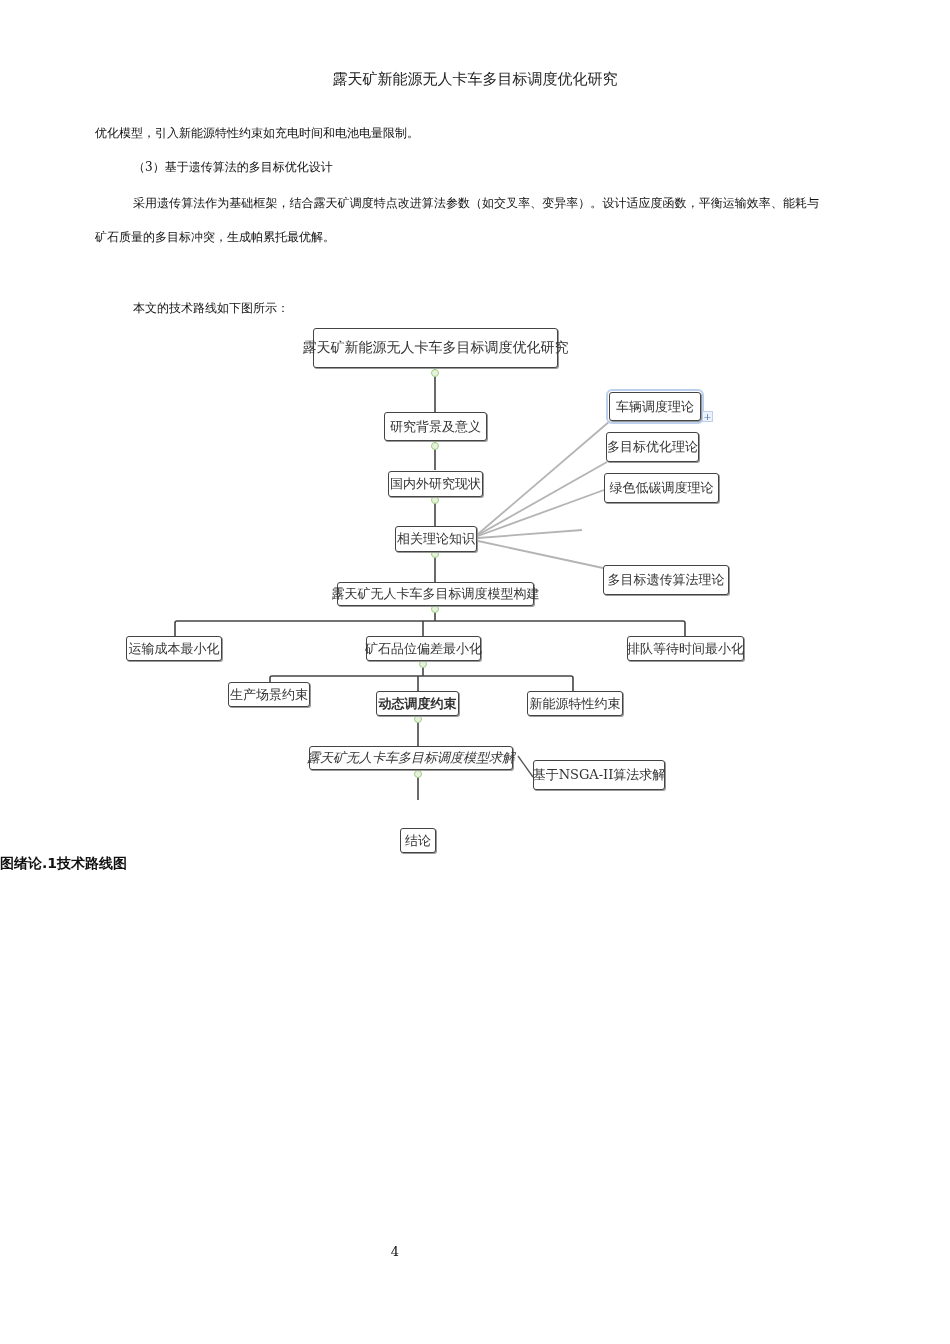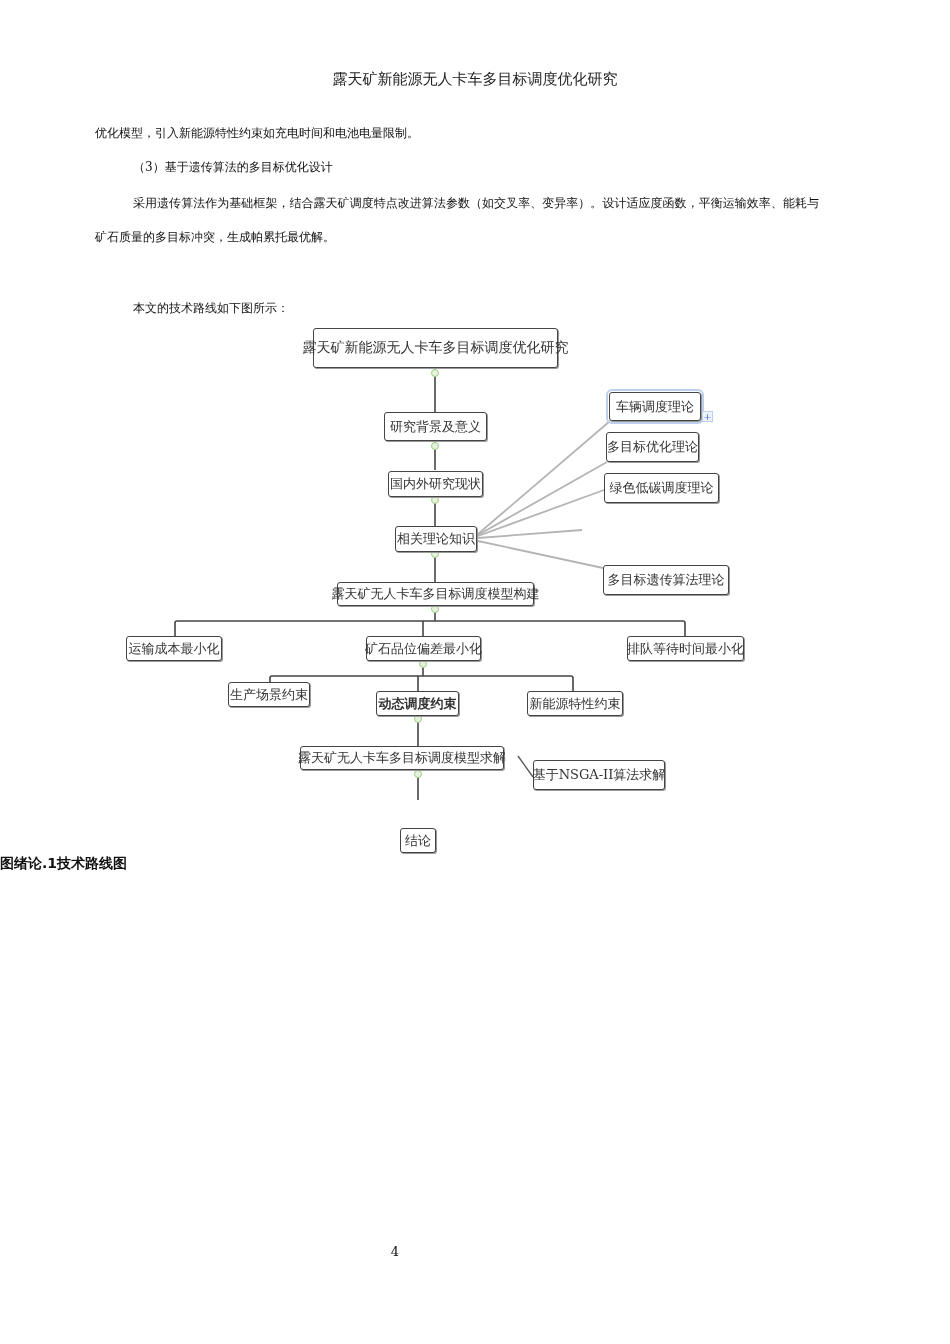--- a/index.html
+++ b/index.html
@@ -83,19 +83,19 @@
   <div class="node" style="left:337px; top:262px; width:197px; height:24px;">露天矿无人卡车多目标调度模型构建</div>
 
   <div class="node" style="left:126px; top:316px; width:96px; height:25px;">运输成本最小化</div>
   <div class="node" style="left:366px; top:316px; width:115px; height:25px;">矿石品位偏差最小化</div>
   <div class="node" style="left:627px; top:316px; width:117px; height:25px;">排队等待时间最小化</div>
 
   <div class="node" style="left:228px; top:362px; width:82px; height:25px;">生产场景约束</div>
   <div class="node" style="left:376px; top:371px; width:83px; height:25px;font-weight:bold;">动态调度约束</div>
   <div class="node" style="left:527px; top:371px; width:96px; height:25px;">新能源特性约束</div>
 
-  <div class="node" style="left:300px; top:426px; width:204px; height:24px;">露天矿无人卡车多目标调度模型求解</div>
+  <div class="node" style="left:309px; top:426px; width:204px; height:24px;font-style:italic;">露天矿无人卡车多目标调度模型求解</div>
   <div class="node" style="left:533px; top:440px; width:132px; height:30px;">基于NSGA-II算法求解</div>
   <div class="node" style="left:400px; top:480px; width:36px; height:25px;margin-top:28px;">结论</div>
 </div>
 
 <div class="caption">图绪论.1技术路线图</div>
 <div class="page-number">4</div>
 
 </body></html>

